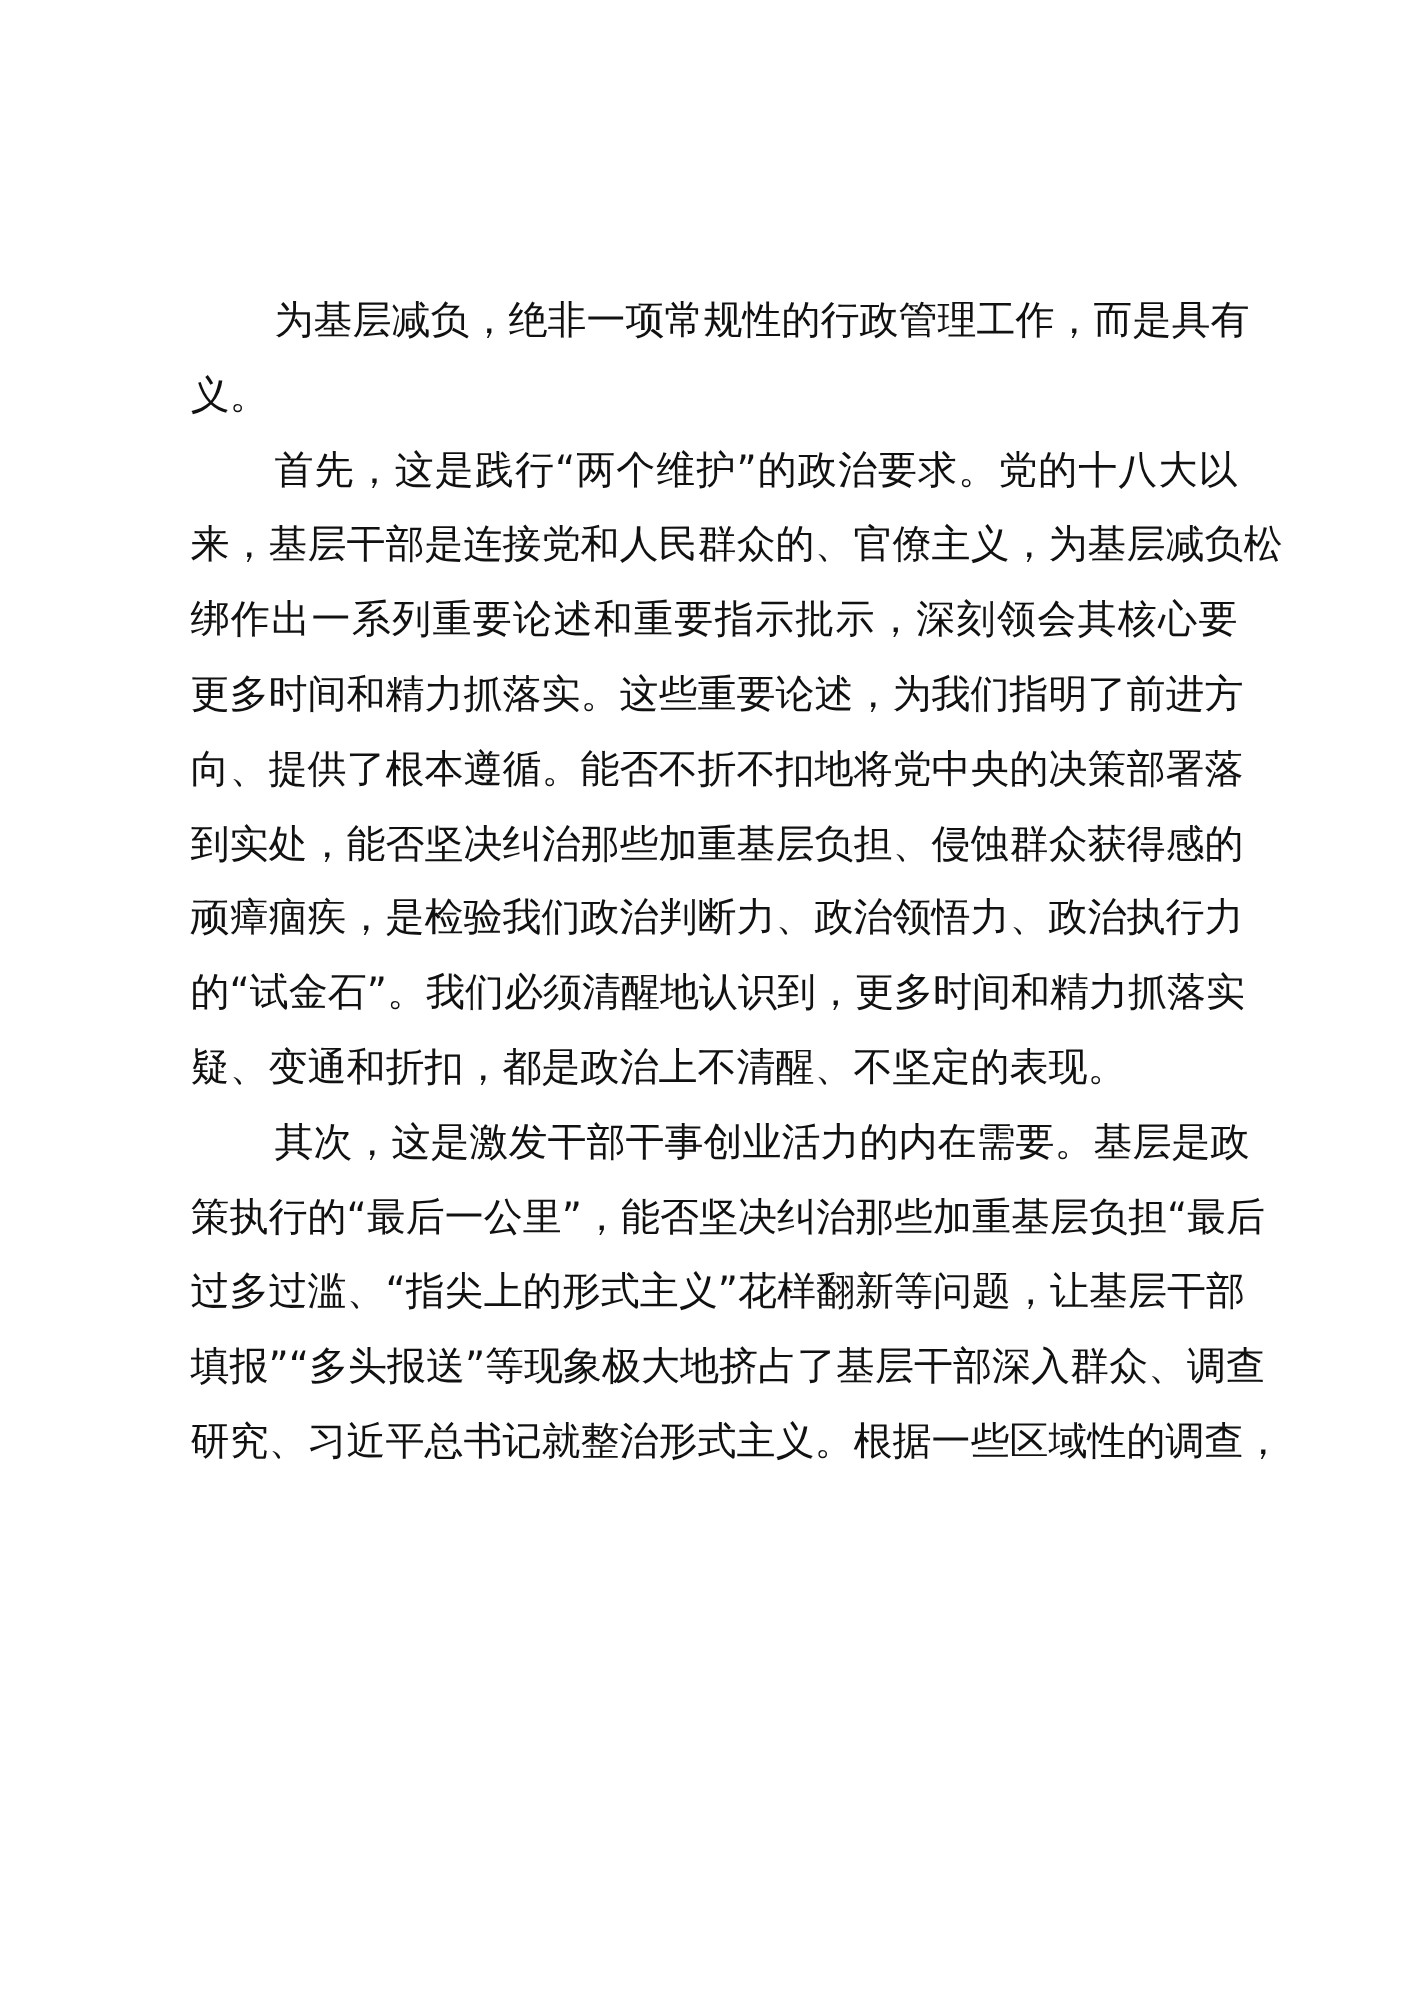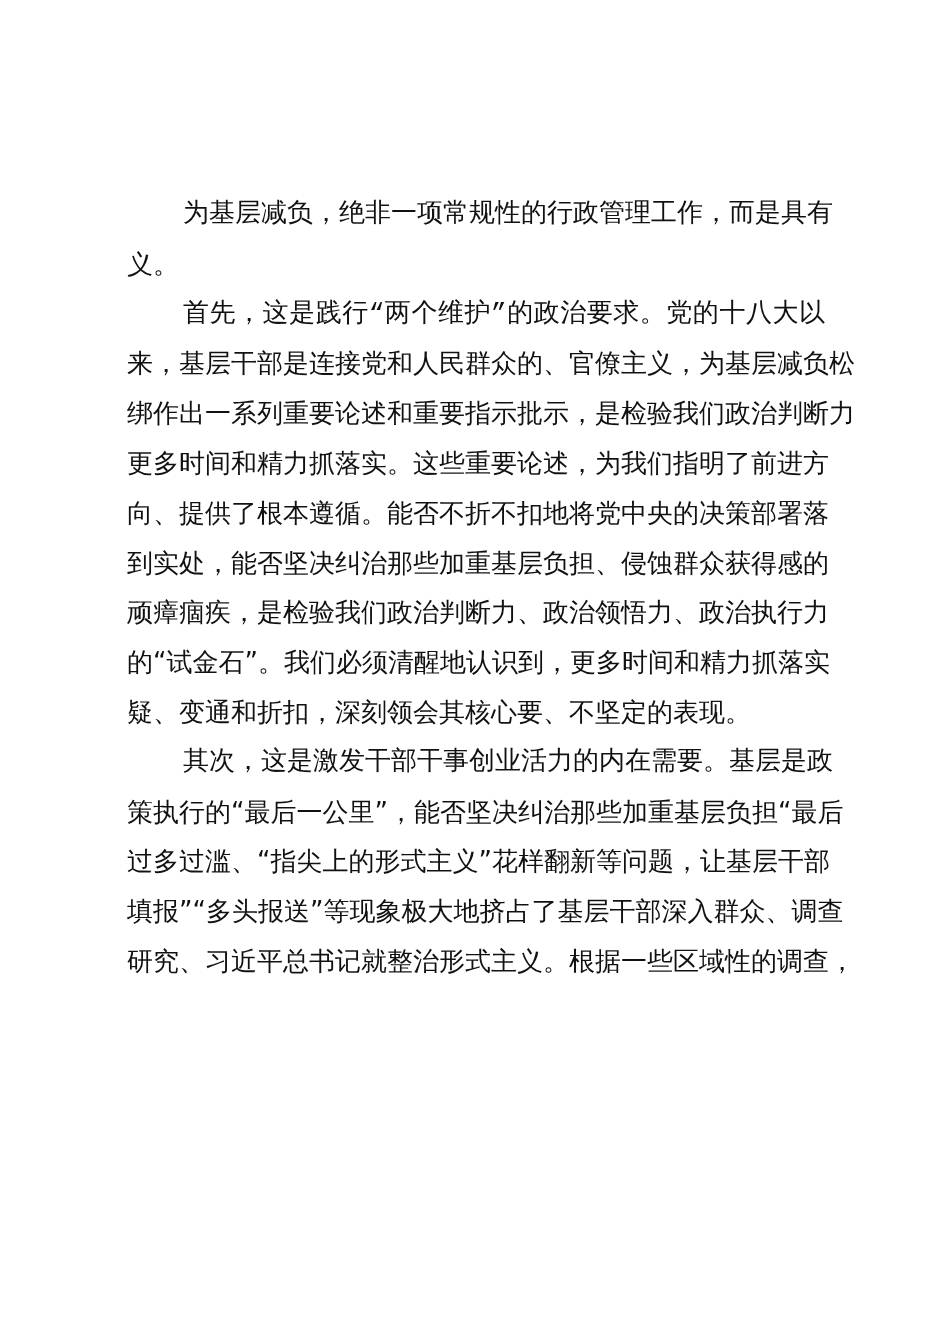--- a/index.html
+++ b/index.html
@@ -28,43 +28,42 @@
       white-space: nowrap;
       text-align: justify;
       text-align-last: justify;
       letter-spacing: 0px;
     }
     .line.last {
       text-align-last: left;
     }
     .line.indent {
       padding-left: 56px;
-      font-family: Liberation Mono, monospace;
     }
   </style>
 </head>
 <body>
 
 <div class="page">
 
   <div>
     <div class="line indent">为基层减负，绝非一项常规性的行政管理工作，而是具有</div>
     <div class="line last">义。</div>
   </div>
 
   <div>
     <div class="line indent">首先，这是践行“两个维护”的政治要求。党的十八大以</div>
     <div class="line">来，基层干部是连接党和人民群众的、官僚主义，为基层减负松</div>
-    <div class="line">绑作出一系列重要论述和重要指示批示，是检验我们政治判断力</div>
+    <div class="line">绑作出一系列重要论述和重要指示批示，深刻领会其核心要</div>
     <div class="line">更多时间和精力抓落实。这些重要论述，为我们指明了前进方</div>
     <div class="line">向、提供了根本遵循。能否不折不扣地将党中央的决策部署落</div>
     <div class="line">到实处，能否坚决纠治那些加重基层负担、侵蚀群众获得感的</div>
     <div class="line">顽瘴痼疾，是检验我们政治判断力、政治领悟力、政治执行力</div>
     <div class="line">的“试金石”。我们必须清醒地认识到，更多时间和精力抓落实</div>
-    <div class="line last">疑、变通和折扣，深刻领会其核心要、不坚定的表现。</div>
+    <div class="line last">疑、变通和折扣，都是政治上不清醒、不坚定的表现。</div>
   </div>
 
   <div>
     <div class="line indent">其次，这是激发干部干事创业活力的内在需要。基层是政</div>
     <div class="line">策执行的“最后一公里”，能否坚决纠治那些加重基层负担“最后</div>
     <div class="line">过多过滥、“指尖上的形式主义”花样翻新等问题，让基层干部</div>
     <div class="line">填报”“多头报送”等现象极大地挤占了基层干部深入群众、调查</div>
     <div class="line">研究、习近平总书记就整治形式主义。根据一些区域性的调查，</div>
   </div>
 </div>

